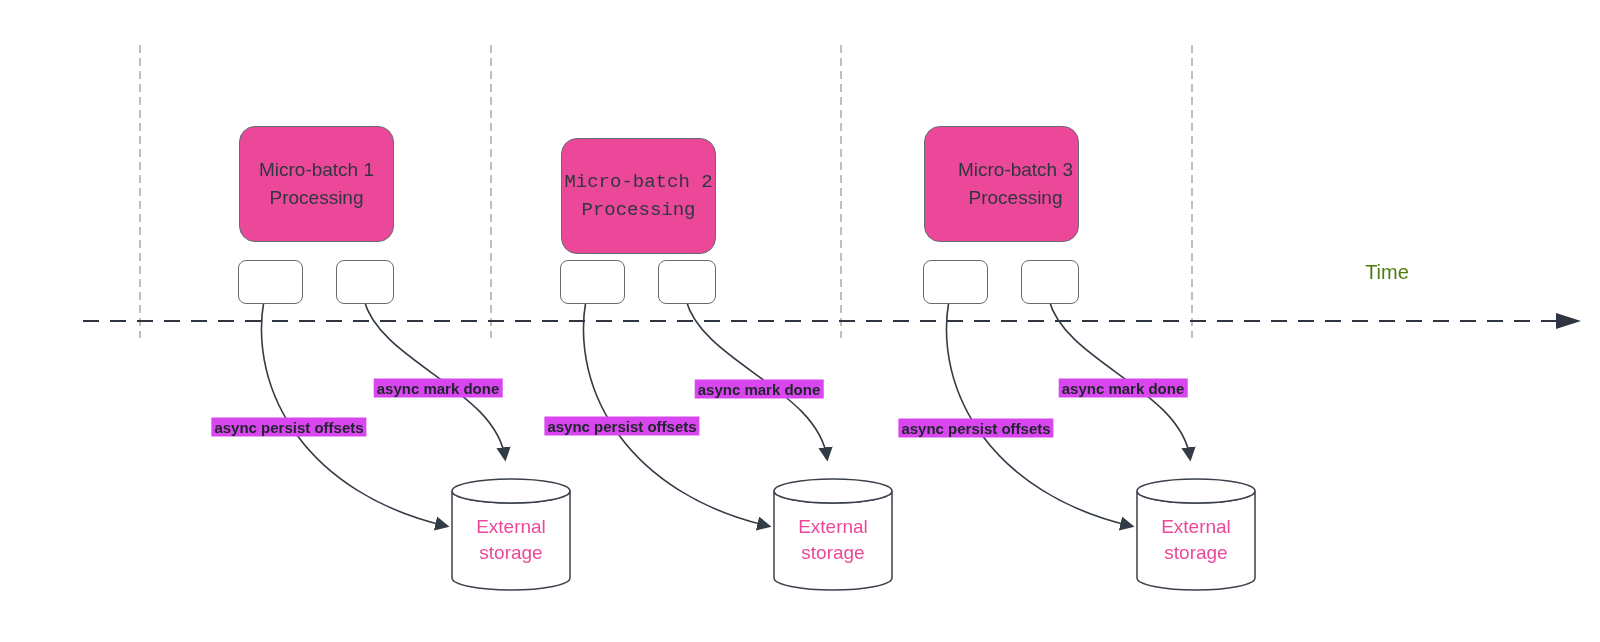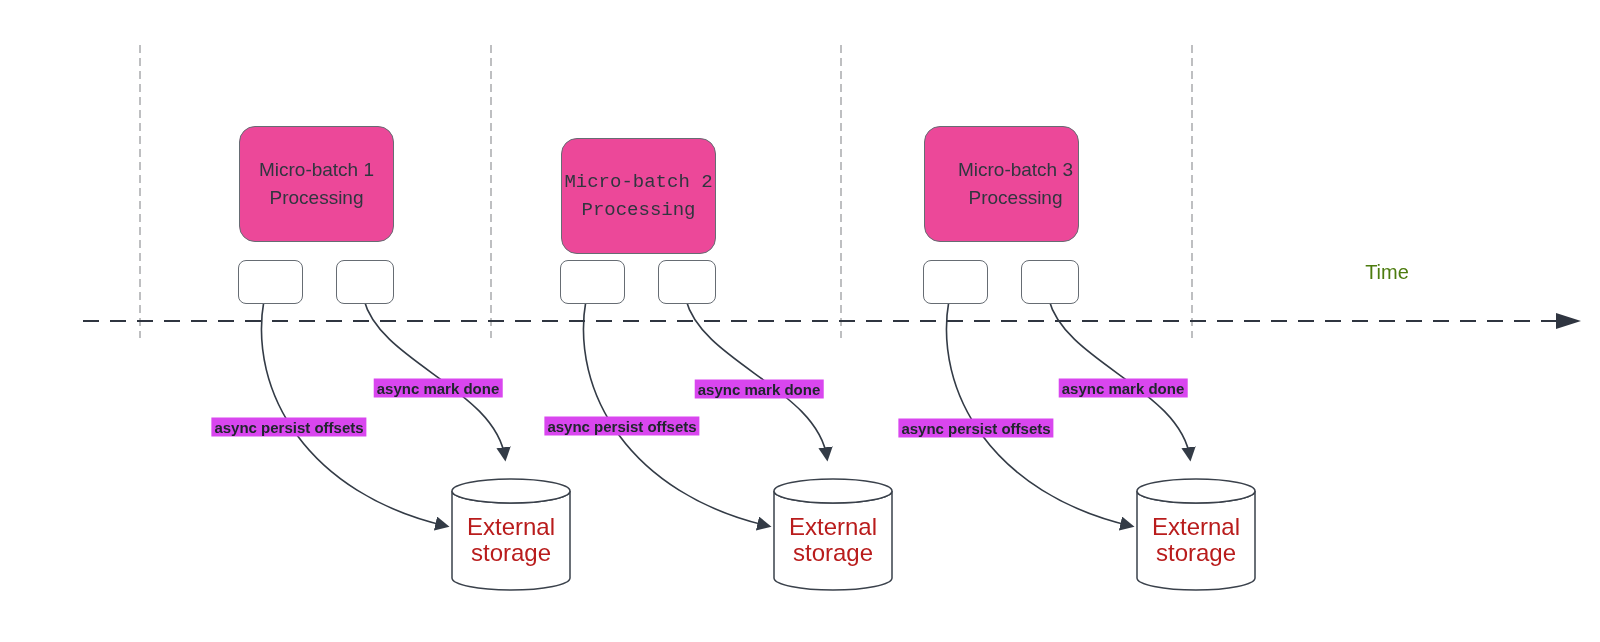--- a/index.html
+++ b/index.html
@@ -61,22 +61,22 @@
   .done.s1{left:438px;top:388px;}
   .done.s2{left:759px;top:389px;}
   .done.s3{left:1123px;top:388px;}
 
   
   .storage-label{
     position:absolute;
     transform:translate(-50%,-50%);
     width:112px;
     text-align:center;
-    font-size:24px;line-height:26px;
-    color:#b91c1c;
+    font-size:19px;line-height:26px;
+    color:#ec4899;
   }
   .storage-label.s1{left:511px;top:540px;}
   .storage-label.s2{left:833px;top:540px;}
   .storage-label.s3{left:1196px;top:540px;}
 
   
   .time-label{
     position:absolute;
     left:1387px;top:272px;
     transform:translate(-50%,-50%);

